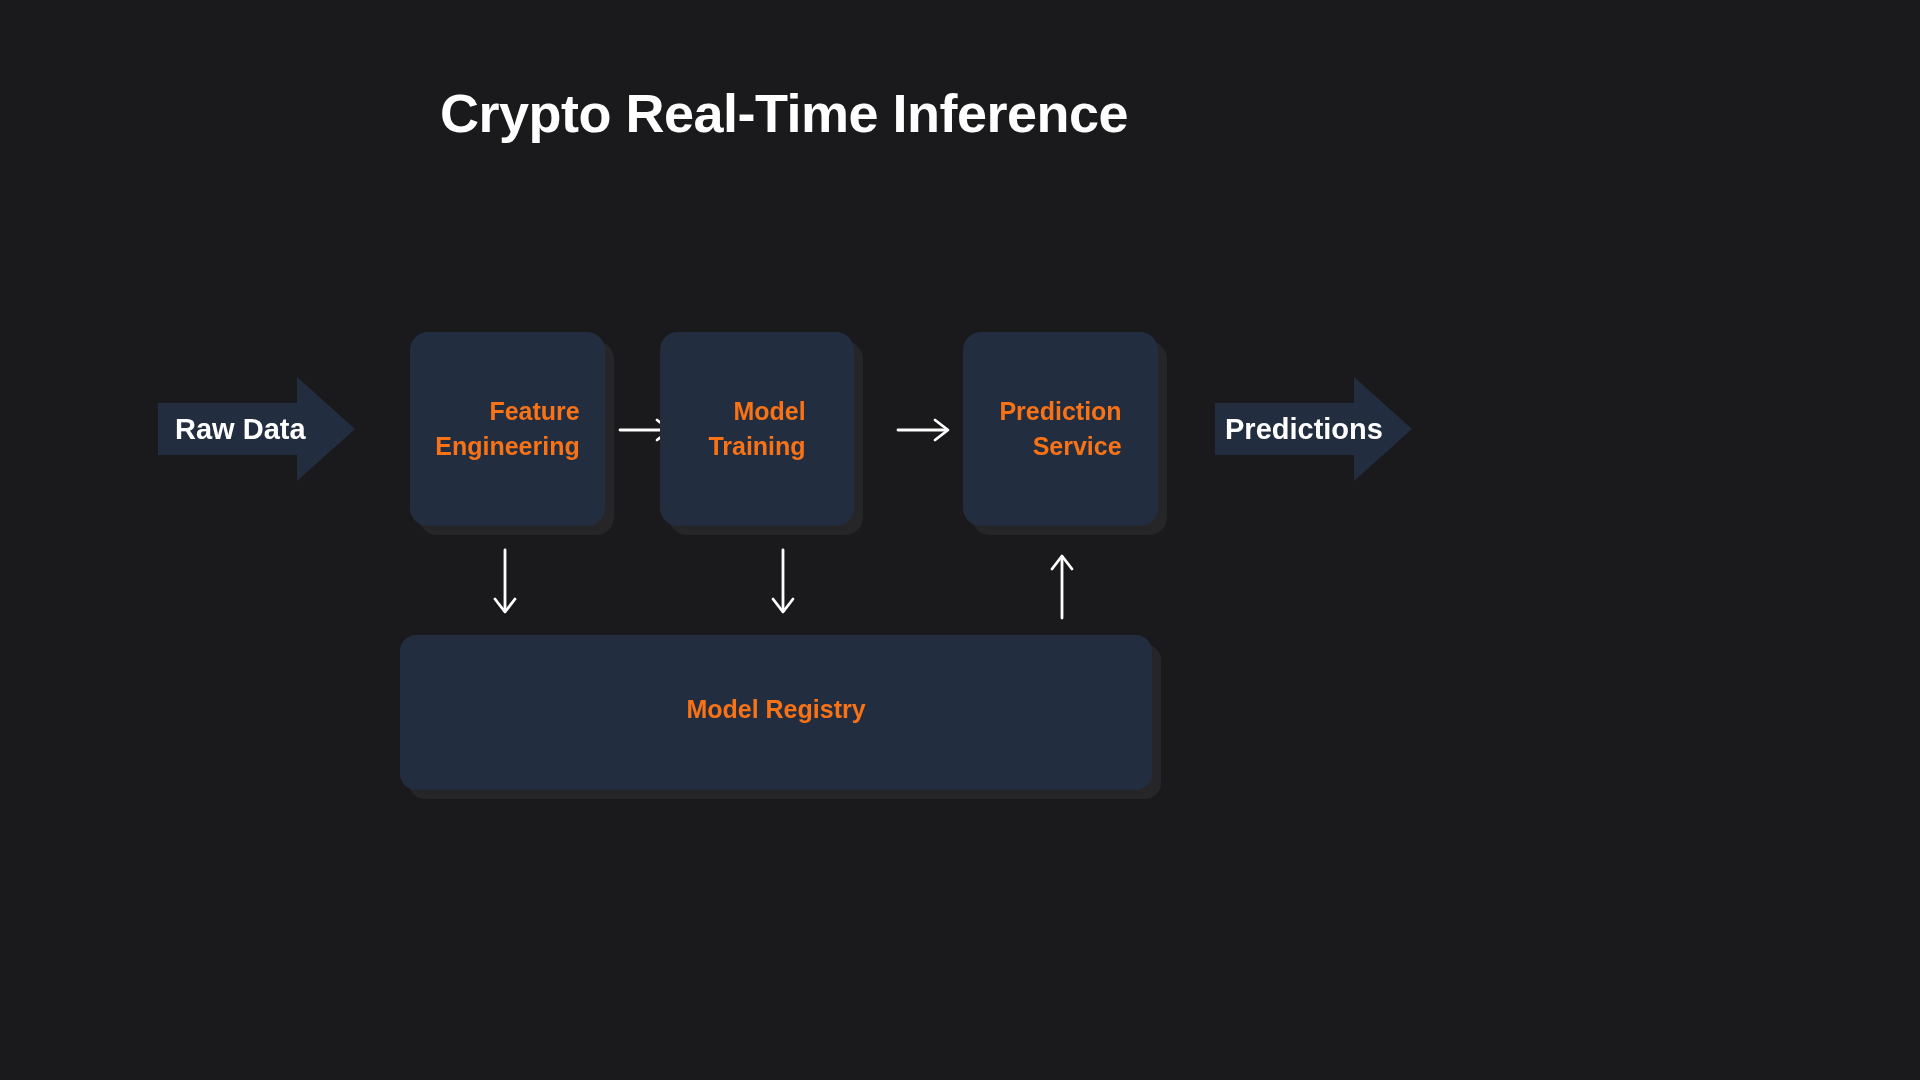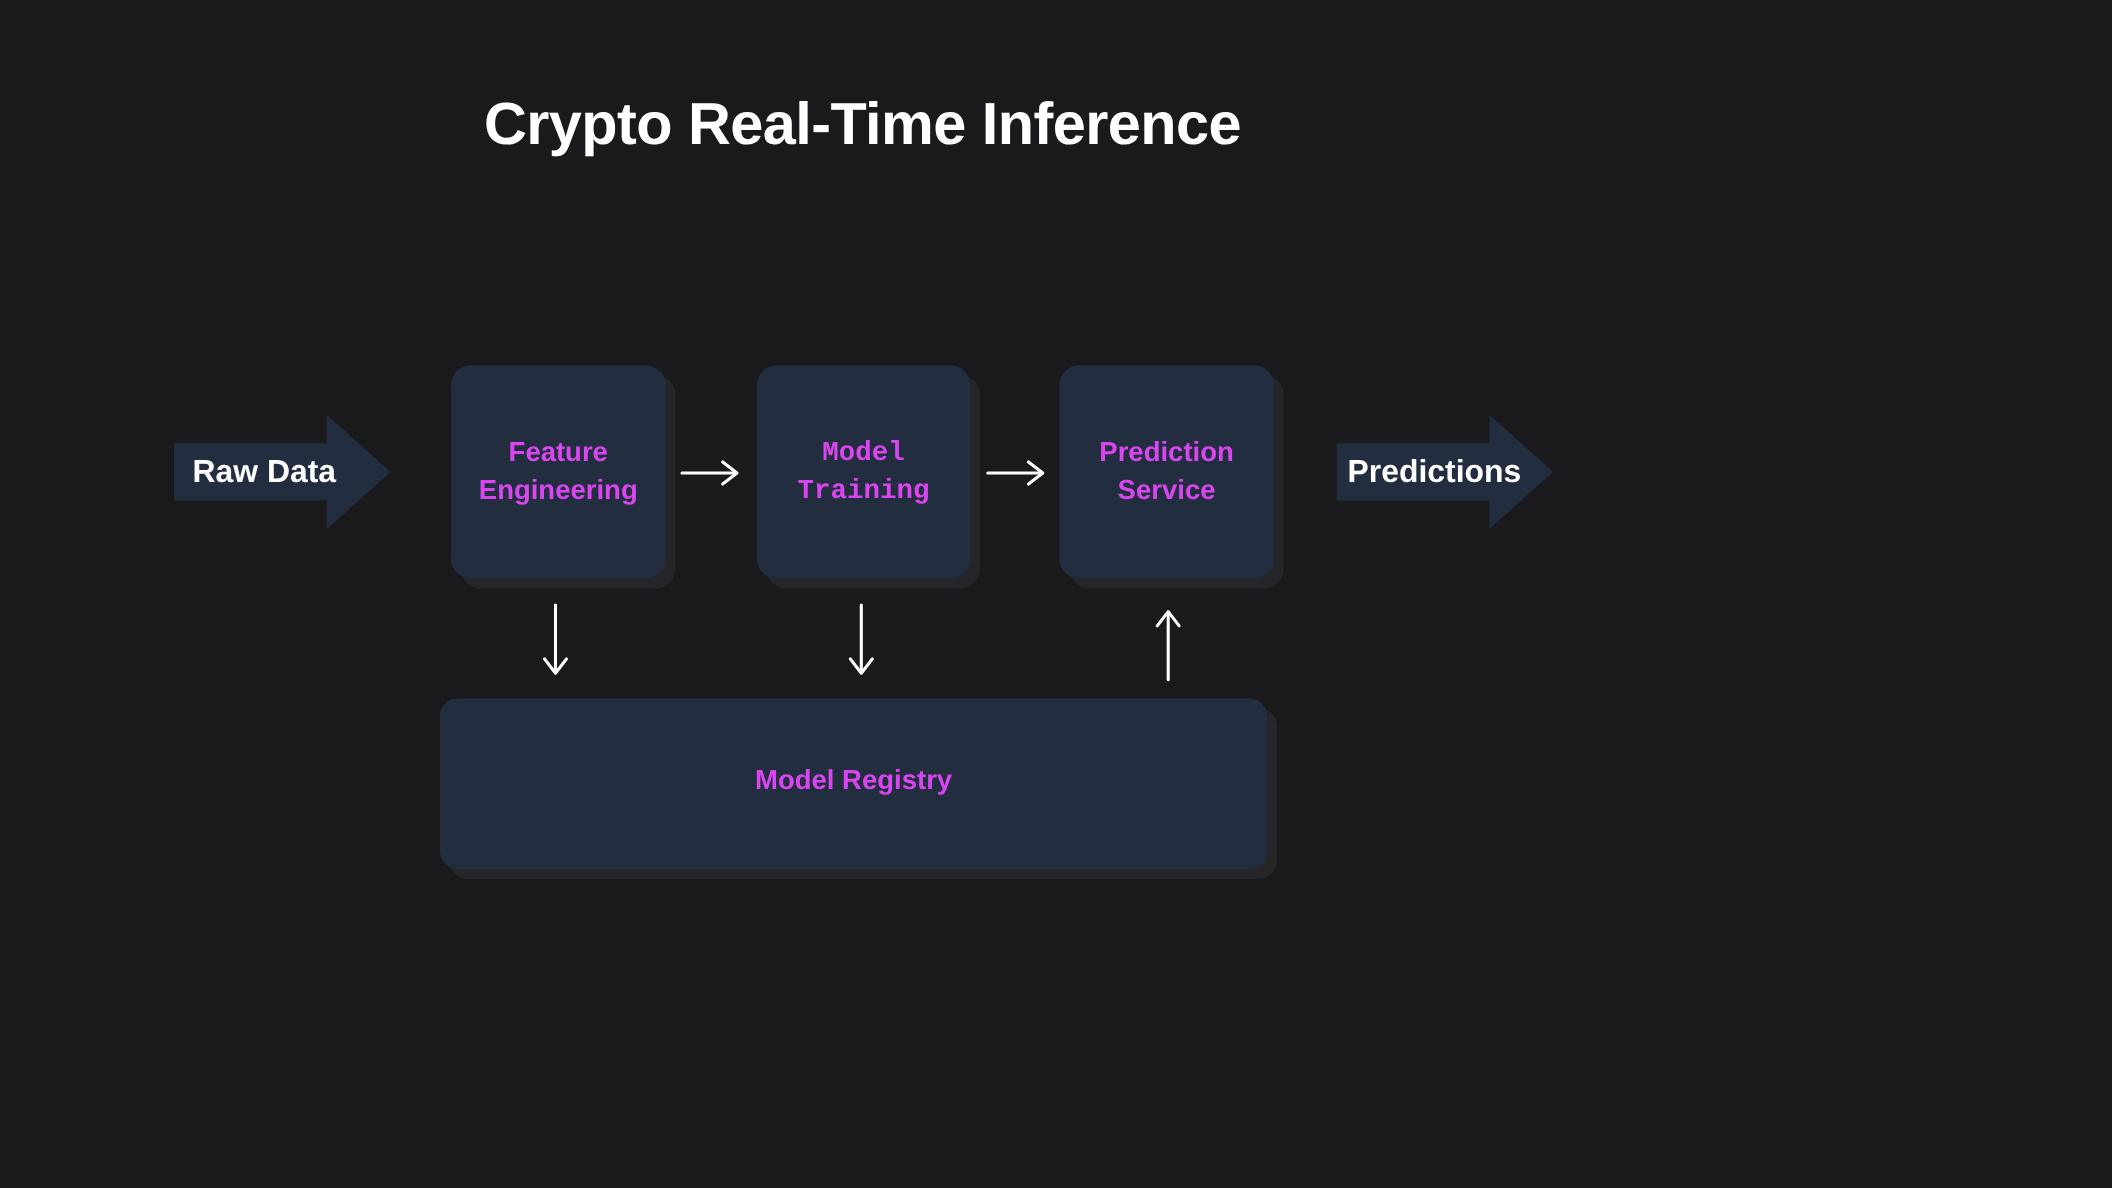--- a/index.html
+++ b/index.html
@@ -40,31 +40,31 @@
     position: absolute;
     background: #222e40;
     border-radius: 18px;
     box-shadow: 9px 9px 0 0 rgba(255,255,255,0.055);
     display: flex;
     align-items: center;
     justify-content: center;
     box-sizing: border-box;
   }
   .node-label {
-    color: #d946ef;
+    color: #f97316;
     font-size: 25px;
     font-weight: bold;
     line-height: 1.42;
-    text-align: center;
+    text-align: right;
     padding: 0 10px;
     white-space: pre-line;
   }
 
   #node-feature-engineering { left: 410px; top: 332px; width: 195px; height: 194px; }
-  #node-model-training      { left: 688px; top: 332px; width: 194px; height: 194px; font-family: Liberation Mono, monospace; }
+  #node-model-training      { left: 660px; top: 332px; width: 194px; height: 194px; }
   #node-prediction-service  { left: 963px; top: 332px; width: 195px; height: 194px; }
 
   #node-model-registry {
     left: 400px; top: 635px; width: 752px; height: 155px;
     border-radius: 16px;
     align-items: flex-start;
     padding-top: 57px;
   }
   #node-model-registry .node-label { font-size: 25px; }
 

